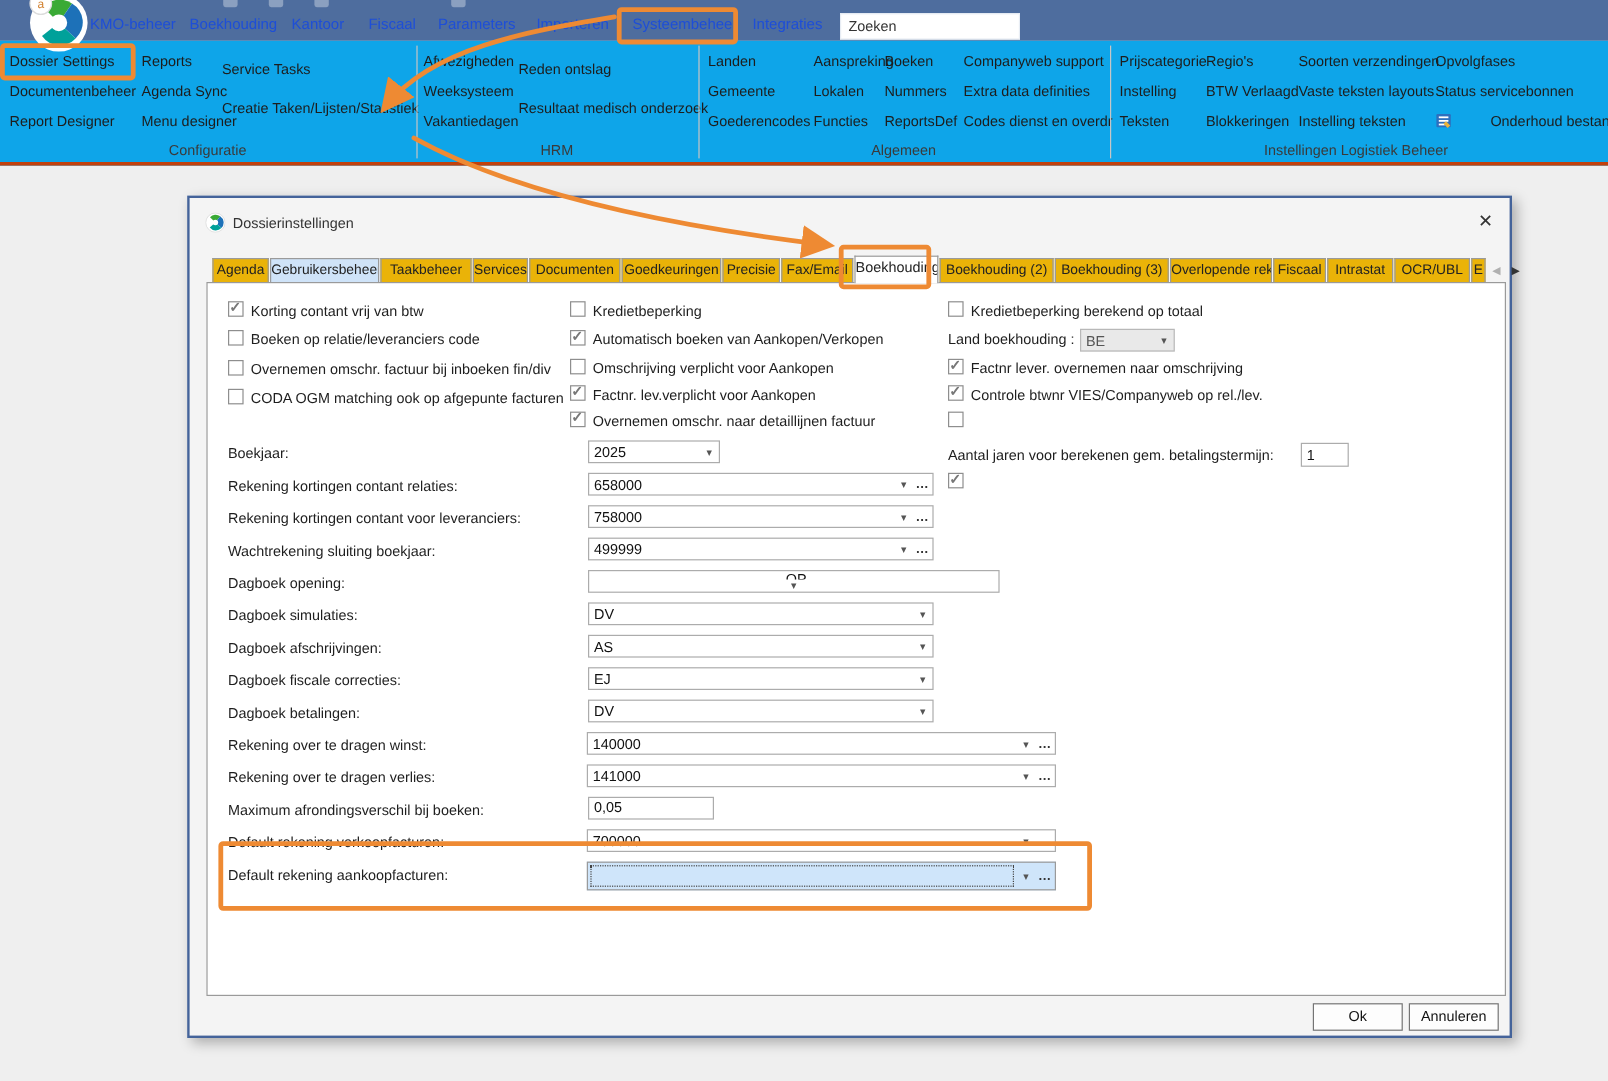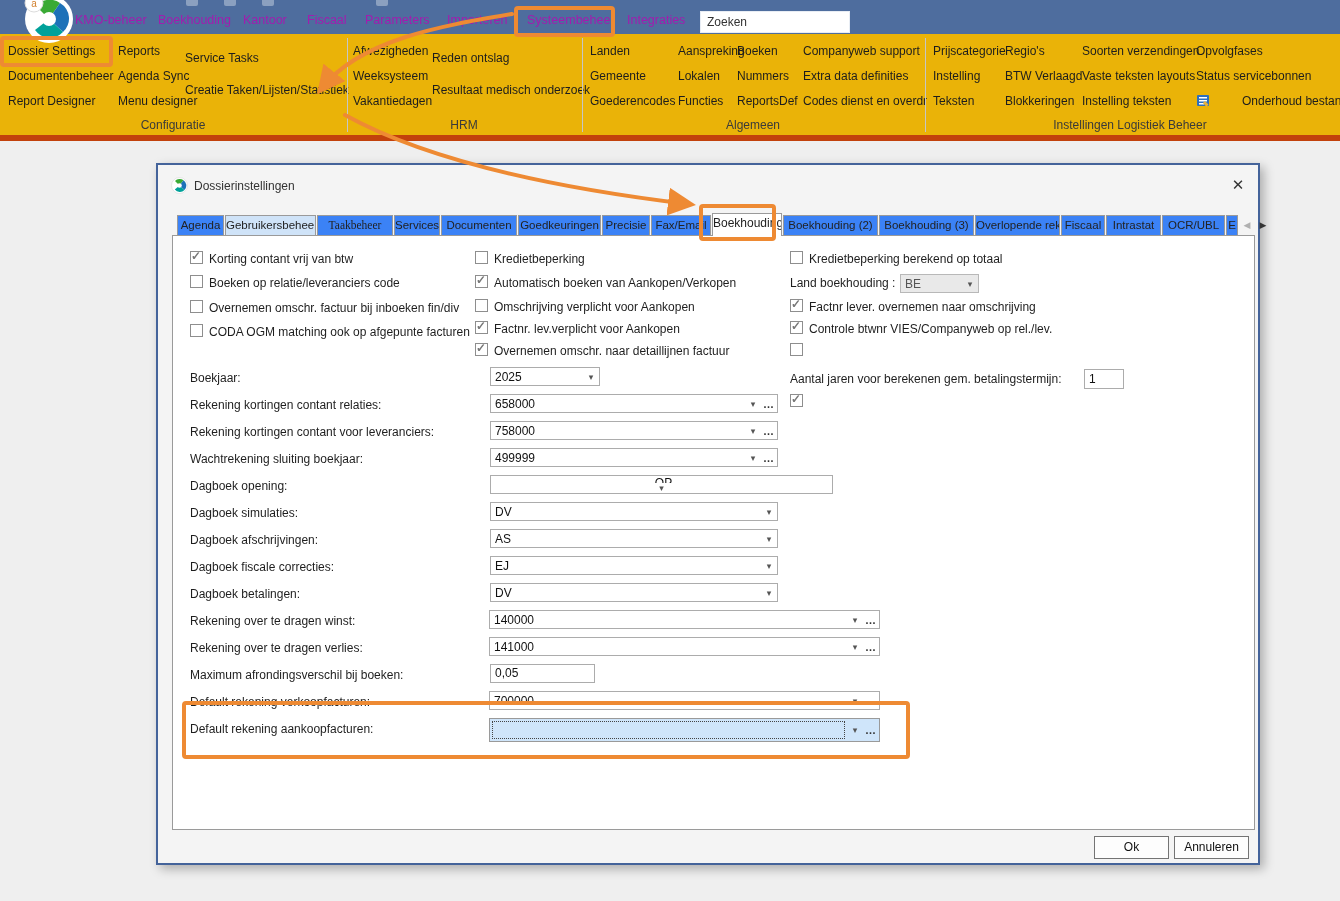--- a/index.html
+++ b/index.html
@@ -3,40 +3,40 @@
 <meta charset="utf-8">
 <style>
   html,body{margin:0;padding:0;}
   body{font-family:"Liberation Sans", sans-serif; background:#efefef; width:1340px; height:901px; overflow:hidden;}
   .page{position:relative;width:1340px;height:901px;background:#efefef;}
   .abs{position:absolute;}
 
   
   .titlebar{left:0;top:0;width:1340px;height:34px;background:#4e6d9e;}
   .qat-hint{top:0;height:6px;background:rgba(255,255,255,.35);border-radius:0 0 2px 2px;}
-  .rtab{top:9px;height:23px;line-height:23px;color:#a21caf;font-size:12.5px;padding:0 6px;cursor:default;}
+  .rtab{top:9px;height:23px;line-height:23px;color:#1d4ed8;font-size:12.5px;padding:0 6px;cursor:default;}
 
   .searchbox{left:700px;top:11px;width:148px;height:20px;background:#fff;border:1px solid #e8edf4;display:flex;align-items:center;}
   .searchbox input{border:0;outline:0;flex:1;font-size:12px;font-family:"Liberation Sans",sans-serif;color:#333;background:transparent;padding:0 2px;}
   .searchbox input::placeholder{color:#333;opacity:1;}
 
   
-  .ribbon{left:0;top:34px;width:1340px;height:101px;background:#eab308;border-bottom:6px solid #c2410c;}
+  .ribbon{left:0;top:34px;width:1340px;height:101px;background:#0ea5e9;border-bottom:3px solid #c2410c;}
   .rb-item{position:absolute;height:20px;line-height:20px;font-size:12px;color:#1d1d1d;white-space:nowrap;cursor:default;}
   .rb-sep{position:absolute;top:4px;width:1px;height:94px;background:#c6c6c6;}
   .rb-grouplabel{position:absolute;top:83px;height:16px;line-height:16px;font-size:12px;color:#3a3a3a;white-space:nowrap;transform:translateX(-50%);}
 
   
   .dialog{left:156px;top:163px;width:1104px;height:702px;background:#f4f4f4;border:2px solid #44639a;box-sizing:border-box;box-shadow:4px 4px 10px rgba(0,0,0,.28);}
   .dlg-title{left:36px;top:14px;font-size:12px;color:#333;}
   .dlg-close{left:1068px;top:8px;width:24px;height:24px;line-height:24px;text-align:center;font-size:15px;color:#333;cursor:default;}
   .tabpage{left:14px;top:70px;width:1083px;height:595px;background:#fff;border:1px solid #9a9a9a;box-sizing:border-box;}
 
   .tabs{left:19px;top:48px;height:23px;display:flex;align-items:flex-end;}
-  .tab{box-sizing:border-box;height:21px;line-height:19px;text-align:center;font-size:11.5px;color:#222;background:#3b82f6;border:1px solid #9a9a9a;border-bottom:none;margin-right:1px;overflow:hidden;white-space:nowrap;cursor:default;}
+  .tab{box-sizing:border-box;height:21px;line-height:19px;text-align:center;font-size:11.5px;color:#222;background:#eab308;border:1px solid #9a9a9a;border-bottom:none;margin-right:1px;overflow:hidden;white-space:nowrap;cursor:default;}
   .tab.active{height:23px;background:#fff;font-size:12px;z-index:3;}
   .tab.hover{background:#cfe3f8;}
   .tabnav{font-size:9px;line-height:21px;}
 
   
   .lbl{position:absolute;height:18px;line-height:18px;font-size:12px;color:#1e1e1e;white-space:nowrap;}
   .cb{position:absolute;width:13px;height:13px;background:#fff;border:1px solid #8e8e8e;box-sizing:border-box;}
   .cb .mark{position:absolute;left:0px;top:-3px;font-size:12px;color:#777;font-weight:bold;}
   .combo{position:absolute;background:#fff;border:1px solid #acacac;box-sizing:border-box;display:flex;align-items:center;font-size:12px;color:#111;}
   .combo .val{flex:1;padding-left:4px;white-space:nowrap;overflow:hidden;}
@@ -153,21 +153,21 @@
       <path d="M8.5 8.5 L12.5 3.2 A6.4 6.4 0 0 1 13.5 13 Z" fill="#1d71b8"></path>
       <path d="M8.5 8.5 L13.5 13 A6.4 6.4 0 0 1 3.8 12.6 Z" fill="#00a19a"></path>
       <circle cx="8.5" cy="8.5" r="2.3" fill="#fff"></circle>
     </svg>
     <div class="abs dlg-title">Dossierinstellingen</div>
     <div class="abs dlg-close">✕</div>
 
     <div class="abs tabs">
       <div class="tab" style="width:47px;">Agenda</div>
       <div class="tab hover" style="width:91px;">Gebruikersbeheer</div>
-      <div class="tab" style="width:76px;font-family:Liberation Serif, serif;">Taakbeheer</div>
+      <div class="tab" style="width:76px;">Taakbeheer</div>
       <div class="tab" style="width:46px;">Services</div>
       <div class="tab" style="width:76px;">Documenten</div>
       <div class="tab" style="width:83px;">Goedkeuringen</div>
       <div class="tab" style="width:48px;">Precisie</div>
       <div class="tab" style="width:60px;">Fax/Email</div>
       <div class="tab active" style="width:70px;">Boekhouding</div>
       <div class="tab" style="width:95px;">Boekhouding (2)</div>
       <div class="tab" style="width:95px;">Boekhouding (3)</div>
       <div class="tab" style="width:85px;">Overlopende rekn.</div>
       <div class="tab" style="width:44px;">Fiscaal</div>

